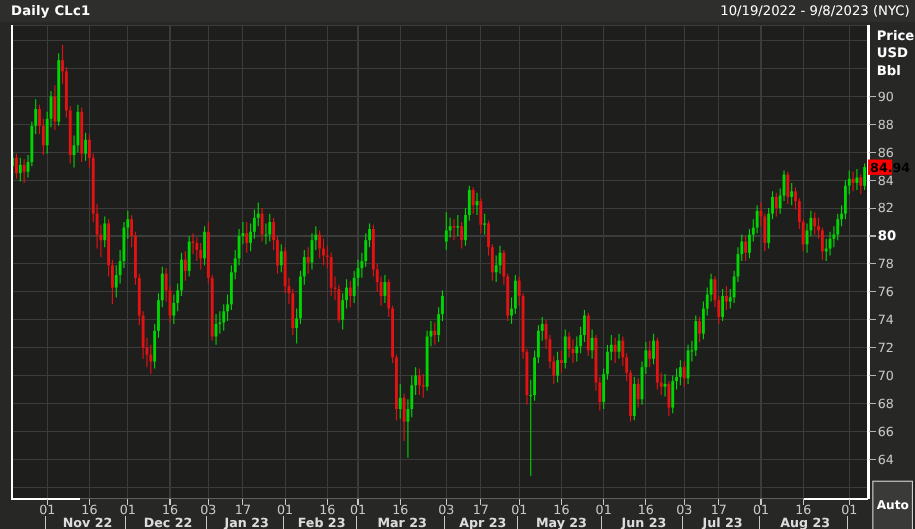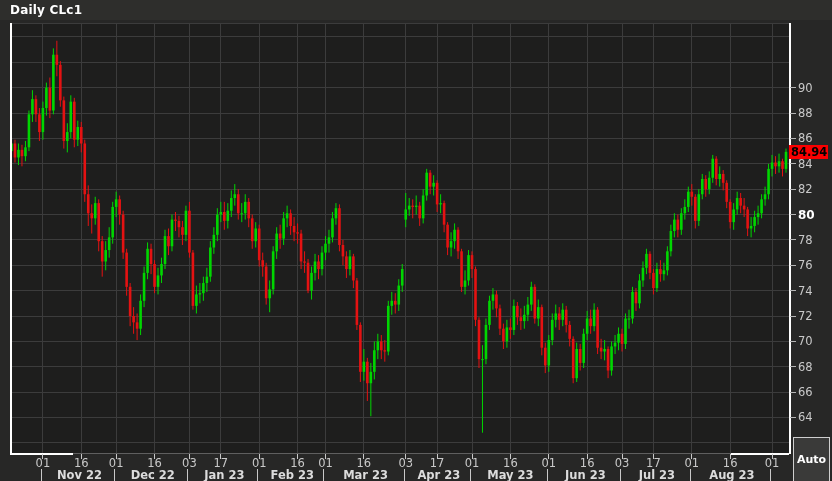--- a/index.html
+++ b/index.html
@@ -8,34 +8,35 @@
   .titlebar{position:absolute;top:0;left:0;width:832px;height:20px;background:#2e2e2c;
             display:flex;justify-content:space-between;align-items:center;
             box-sizing:border-box;padding:0 5px 0 10px;}
   .title{color:#ffffff;font-size:12px;font-weight:bold;letter-spacing:.2px;}
   .daterange{color:#ffffff;font-size:12px;}
   svg#chart-svg{position:absolute;top:0;left:0;}
   svg text{font-family:"DejaVu Sans","Liberation Sans",sans-serif;}
   .unit{position:absolute;left:797px;top:24px;color:#ffffff;font-weight:bold;
         font-size:12px;line-height:16px;}
   .unit span{display:block;}
-  .badge{position:absolute;left:789px;width:39px;height:14px;background:#fa0000;
+  .badge{position:absolute;left:789px;width:22px;height:14px;background:#fa0000;
          color:#000000;font-size:11.5px;font-weight:bold;line-height:14px;
          padding-left:2px;box-sizing:border-box;}
   .auto-btn{position:absolute;left:793px;top:437px;height:13px;line-height:12px;
             border:1px solid #cfcfcf;background:#3a3a39;color:#ffffff;
             font-size:11px;font-weight:bold;padding:16px 3px;cursor:pointer;}
 </style>
 </head>
 <body>
 
 <div id="app">
 
   <div class="titlebar">
     <span class="title">Daily CLc1</span>
+    <span class="daterange">10/19/2022 - 9/8/2023 (NYC)</span>
   </div>
 
   <svg id="chart-svg" width="832" height="481">
       <rect x="10" y="23" width="779" height="430" fill="#1e1e1d"></rect>
       <line x1="42.898648648648646" x2="42.898648648648646" y1="23" y2="453" stroke="#3c3c3c" stroke-width="1" shape-rendering="crispEdges"></line>
       <line x1="81.27477477477477" x2="81.27477477477477" y1="23" y2="453" stroke="#3c3c3c" stroke-width="1" shape-rendering="crispEdges"></line>
       <line x1="116.16216216216216" x2="116.16216216216216" y1="23" y2="453" stroke="#3c3c3c" stroke-width="1" shape-rendering="crispEdges"></line>
       <line x1="154.5382882882883" x2="154.5382882882883" y1="23" y2="453" stroke="#3c3c3c" stroke-width="1" shape-rendering="crispEdges"></line>
       <line x1="189.42567567567568" x2="189.42567567567568" y1="23" y2="453" stroke="#3c3c3c" stroke-width="1" shape-rendering="crispEdges"></line>
       <line x1="220.82432432432432" x2="220.82432432432432" y1="23" y2="453" stroke="#3c3c3c" stroke-width="1" shape-rendering="crispEdges"></line>
@@ -609,20 +610,25 @@
       <text x="224.31306306306308" y="479" text-anchor="middle" fill="#dcdcdc" font-size="11.5" font-weight="bold">Jan 23</text>
       <text x="292.3434684684685" y="479" text-anchor="middle" fill="#dcdcdc" font-size="11.5" font-weight="bold">Feb 23</text>
       <text x="365.606981981982" y="479" text-anchor="middle" fill="#dcdcdc" font-size="11.5" font-weight="bold">Mar 23</text>
       <text x="438.87049549549545" y="479" text-anchor="middle" fill="#dcdcdc" font-size="11.5" font-weight="bold">Apr 23</text>
       <text x="510.38963963963965" y="479" text-anchor="middle" fill="#dcdcdc" font-size="11.5" font-weight="bold">May 23</text>
       <text x="585.3975225225225" y="479" text-anchor="middle" fill="#dcdcdc" font-size="11.5" font-weight="bold">Jun 23</text>
       <text x="656.9166666666667" y="479" text-anchor="middle" fill="#dcdcdc" font-size="11.5" font-weight="bold">Jul 23</text>
       <text x="731.9245495495495" y="479" text-anchor="middle" fill="#dcdcdc" font-size="11.5" font-weight="bold">Aug 23</text>
     </svg>
 
+  <div class="unit">
+    <span>Price</span>
+    <span>USD</span>
+    <span>Bbl</span>
+  </div>
 
   <div class="badge" id="last-price-badge" style="top: 145px; background: rgb(250, 0, 0);">
     <span>84.94</span>
   </div>
 
   <div class="auto-btn">Auto</div>
 
 </div>
 
 </body></html>

